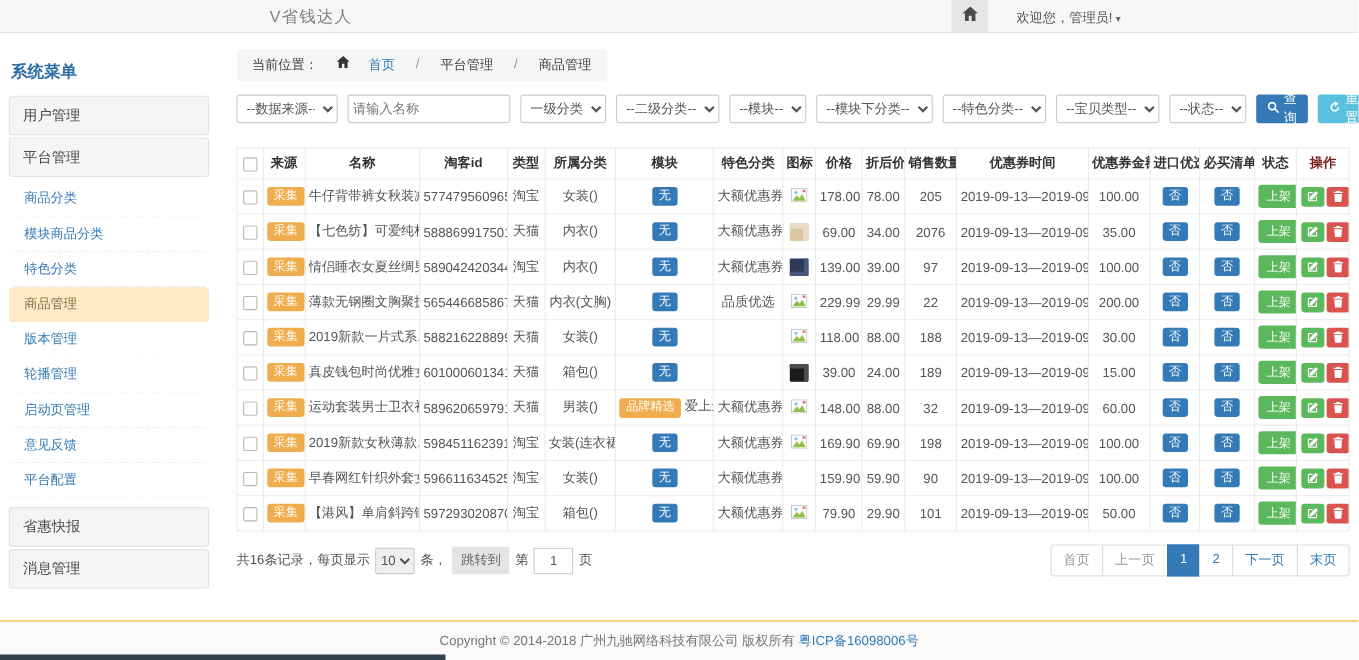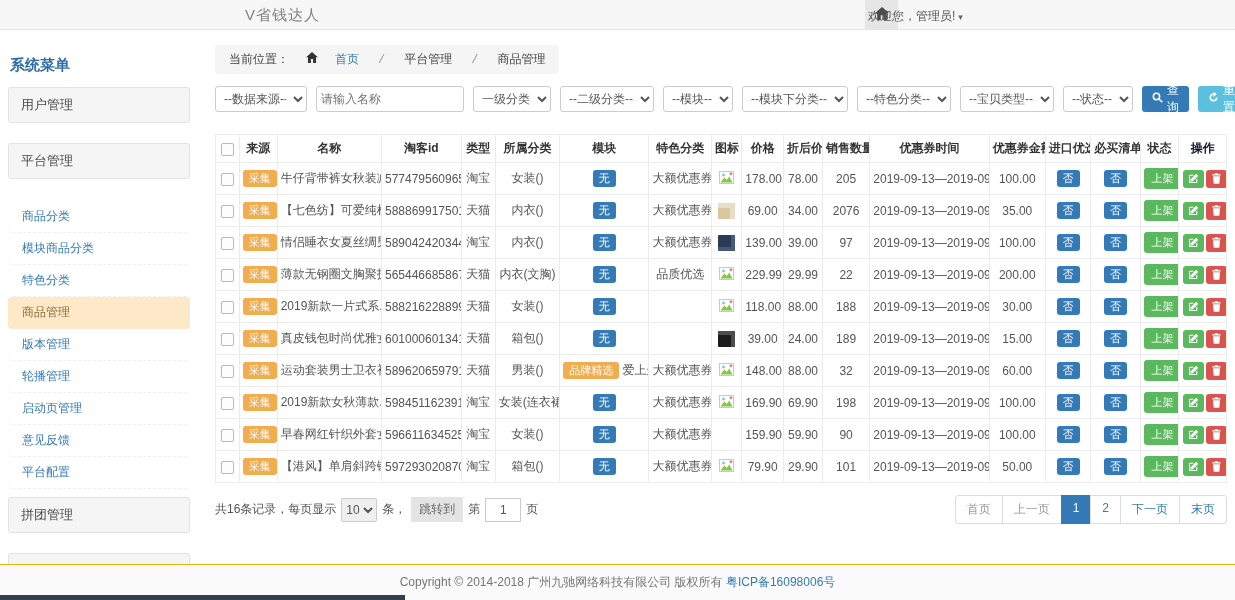--- a/index.html
+++ b/index.html
@@ -3,37 +3,37 @@
 <meta charset="utf-8">
 <style>
   * { margin:0; padding:0; box-sizing:border-box; }
   html,body { width:1235px; height:600px; overflow:hidden; background:#fff;
     font-family:"Liberation Sans","DejaVu Sans",sans-serif; }
   
   .topbar { position:relative; height:30px; background:#f7f7f7; border-bottom:1px solid #e4e4e4; }
   .brand { position:absolute; left:245px; top:6px; font-size:15px; color:#828282; letter-spacing:1px; }
   .home-btn { position:absolute; left:865px; top:0; width:33px; height:29px; background:#e6e6e6;
     display:flex; align-items:center; justify-content:center; cursor:pointer; }
-  .welcome { position:absolute; left:868px; top:8px; font-size:12px; color:#555; cursor:pointer; }
+  .welcome { position:absolute; left:924px; top:8px; font-size:12px; color:#555; cursor:pointer; }
   .welcome .caret { font-size:9px; color:#666; margin-left:3px; }
   
   .layout { display:flex; align-items:flex-start; }
   
   .sidebar { width:182px; margin:20px 0 0 8px; flex:none; }
   .sidebar-title { color:#2e6da4; font-size:15px; font-weight:bold; padding:6px 2px 12px; }
   .menu-group { background:#f5f5f5; border:1px solid #e3e3e3; border-radius:3px;
-    padding:8px 12px; font-size:13px; color:#4a4a4a; margin-bottom:20px; cursor:pointer; }
+    padding:8px 12px; font-size:13px; color:#4a4a4a; margin-bottom:2px; cursor:pointer; }
   .submenu { padding:2px 0 4px 0; margin-bottom:4px; }
   .submenu-item { padding:7px 14px; font-size:12px; color:#337ab7; border-bottom:1px dashed #eee;
     cursor:pointer; border-radius:4px; }
   .submenu-item.active { background:#fde9c8; color:#8a6d3b; border-bottom-color:transparent; }
   
   .main { flex:1; margin:15px 8px 0 25px; min-width:0; }
-  .breadcrumb { display:inline-flex; align-items:center; gap:17px; background:#f5f5f5;
-    border-radius:3px; padding:6px 14px; font-size:12px; color:#444; margin-bottom:12px;font-family:Liberation Mono, monospace; }
+  .breadcrumb { display:inline-flex; gap:17px; background:#f5f5f5;
+    border-radius:3px; padding:6px 14px; font-size:12px; color:#444; margin-bottom:12px; }
   .breadcrumb a { color:#337ab7; text-decoration:none; cursor:pointer; }
   .breadcrumb .sep { color:#999; padding:0 2px; }
   
   .filter-row { display:flex; align-items:center; gap:9px; margin-bottom:22px; flex-wrap:nowrap; }
   .filter-row select, .filter-row input[type=text] { height:26px; border:1px solid #ccc;
     border-radius:3px; font-size:12px; color:#555; background:#fff; padding:0 4px; outline:none; }
   .filter-row select:nth-of-type(1){ width:92px; }
   .filter-row select:nth-of-type(2){ width:98px; }
   .filter-row select:nth-of-type(3){ width:96px; }
   .filter-row select:nth-of-type(4){ width:94px; }
@@ -50,21 +50,21 @@
   .toolbar { display:flex; justify-content:flex-end; gap:6px; margin-bottom:6px; }
   .toolbar .btn { height:24px; }
   .btn-import { background:#5bc0de; }
   .btn-add { background:#5cb85c; }
   .btn-batchdel { background:#e08b8b; }
   
   .data-table { width:100%; border-collapse:collapse; table-layout:fixed; font-size:12px; color:#555; }
   .data-table th, .data-table td { border:1px solid #ececec; padding:5px 3px; text-align:center;
     white-space:nowrap; overflow:hidden; }
   .data-table th { color:#333; font-weight:bold; background:#fff; }
-  .data-table th:last-child { color:#0f172a;font-family:Liberation Mono, monospace; }
+  .data-table th:last-child { color:#7f1d1d;font-family:Liberation Mono, monospace; }
   .data-table th:nth-child(1){width:2.5%;} .data-table th:nth-child(2){width:4.0%;}
   .data-table th:nth-child(3){width:11.0%;} .data-table th:nth-child(4){width:8.4%;}
   .data-table th:nth-child(5){width:3.6%;} .data-table th:nth-child(6){width:6.8%;}
   .data-table th:nth-child(7){width:9.4%;} .data-table th:nth-child(8){width:6.6%;}
   .data-table th:nth-child(9){width:3.2%;margin-top:21px;} .data-table th:nth-child(10){width:4.4%;}
   .data-table th:nth-child(11){width:4.1%;} .data-table th:nth-child(12){width:5.0%;}
   .data-table th:nth-child(13){width:12.6%;} .data-table th:nth-child(14){width:5.9%;}
   .data-table th:nth-child(15){width:4.8%;} .data-table th:nth-child(16){width:5.2%;}
   .data-table th:nth-child(17){width:4.1%;} .data-table th:nth-child(18){width:5.0%;}
   .cb { display:inline-block; width:13px; height:13px; border:1px solid #b9b9b9; border-radius:2px;
@@ -133,21 +133,20 @@
           <div class="submenu-item">商品分类</div>
           <div class="submenu-item">模块商品分类</div>
           <div class="submenu-item">特色分类</div>
           <div class="submenu-item active">商品管理</div>
           <div class="submenu-item">版本管理</div>
           <div class="submenu-item">轮播管理</div>
           <div class="submenu-item">启动页管理</div>
           <div class="submenu-item">意见反馈</div>
           <div class="submenu-item">平台配置</div>
         </div>
-        <div class="menu-group">拼团管理</div>
         <div class="menu-group">省惠快报</div>
         <div class="menu-group">消息管理</div>
       </div>
   </aside>
 
   <main class="main">
 
     <div class="breadcrumb">
       <span>当前位置：</span>
       <span>

